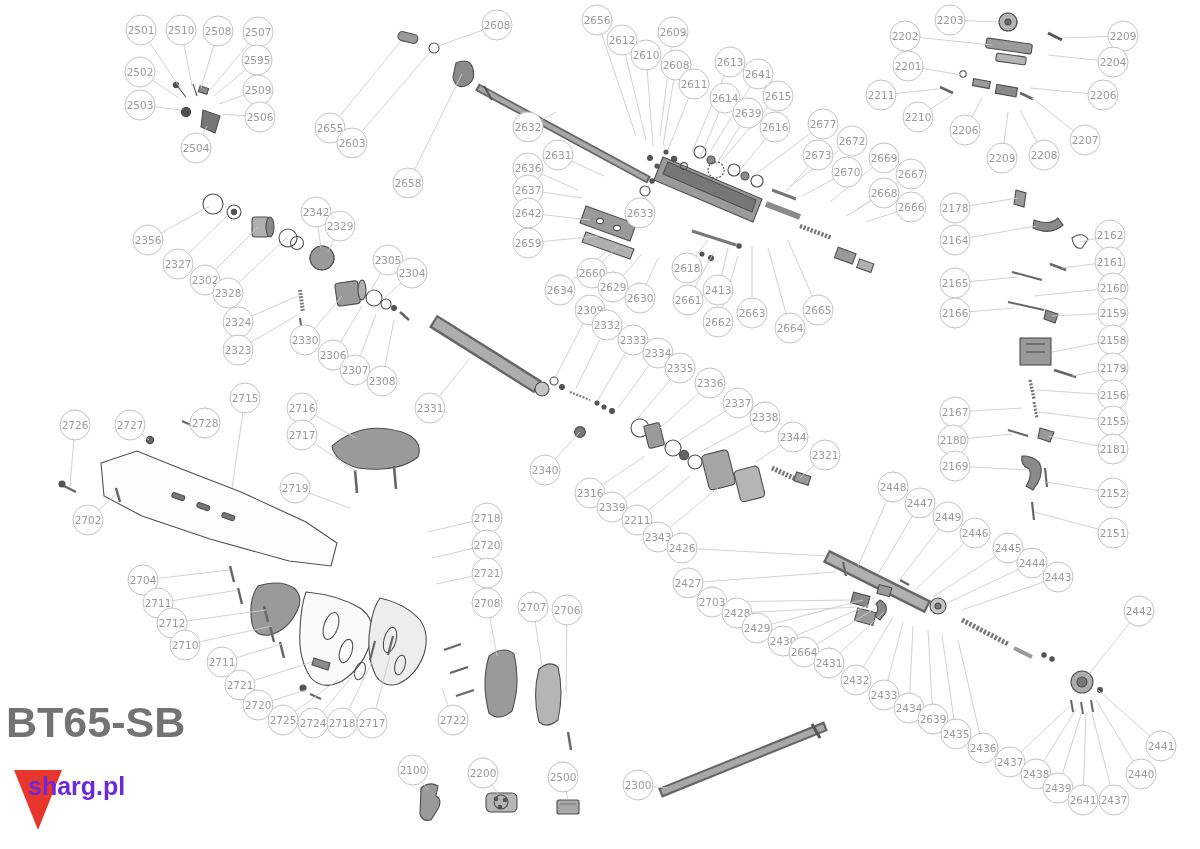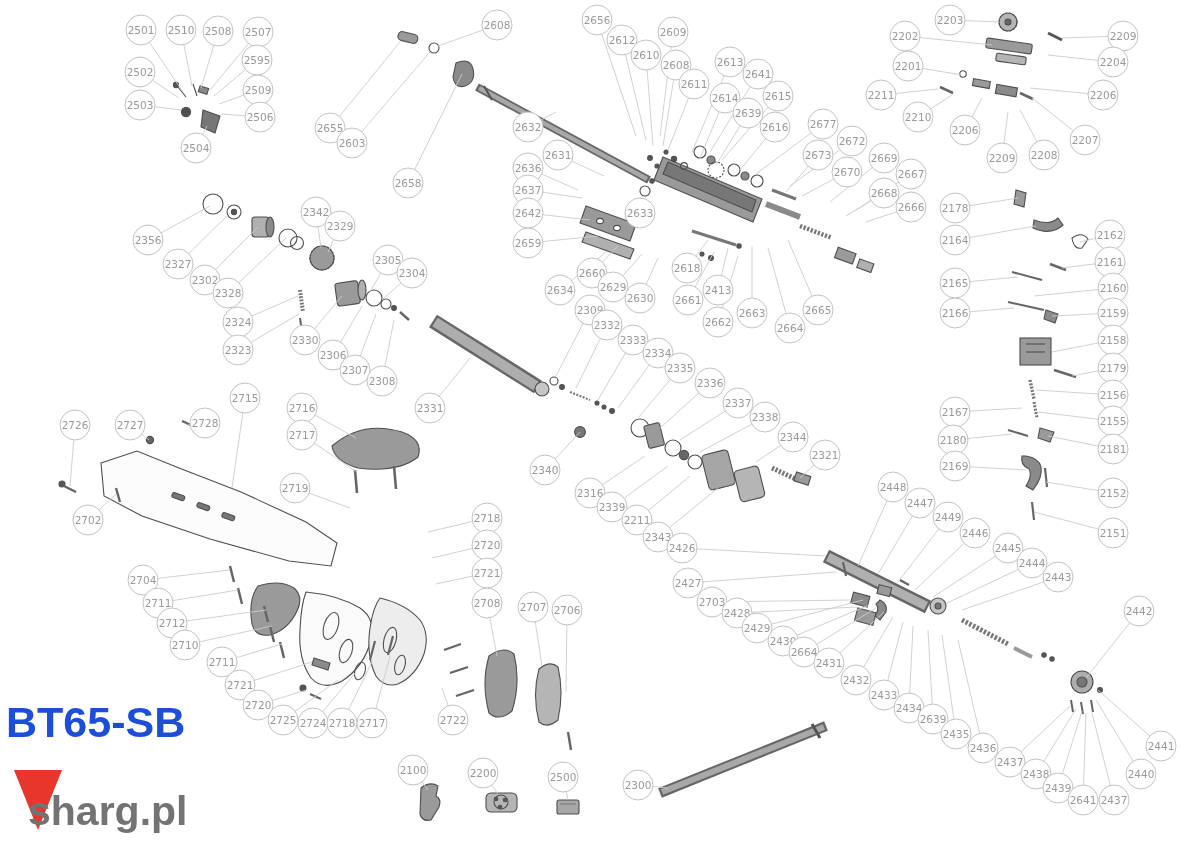--- a/index.html
+++ b/index.html
@@ -4,28 +4,28 @@
 <style>
   html,body{margin:0;padding:0;background:#ffffff;}
   .stage{position:relative;width:1200px;height:849px;background:#ffffff;overflow:hidden;
          font-family:"DejaVu Sans",sans-serif;}
   svg{position:absolute;left:0;top:0;}
   #callouts circle{fill:#ffffff;stroke:#c2c2c2;stroke-width:1;}
   #callouts text{fill:#9a9a9a;font-family:"DejaVu Sans",sans-serif;font-size:10.5px;text-anchor:middle;}
   #callouts line.leader{stroke:#cccccc;stroke-width:0.9;}
   .model-title{position:absolute;left:6px;top:698px;
                font-family:"Liberation Sans",sans-serif;font-weight:700;
-               font-size:43px;color:#1d4ed8;letter-spacing:0;}
+               font-size:43px;color:#737373;letter-spacing:0;}
   .logo{position:absolute;left:12px;top:768px;width:220px;height:70px;}
   .logo-tri{position:absolute;left:2px;top:2px;width:0;height:0;
             border-left:24px solid transparent;border-right:24px solid transparent;
             border-top:60px solid #e8362c;}
-  .logo-text{position:absolute;left:16px;top:20px;
+  .logo-text{position:absolute;left:16px;top:4px;
              font-family:"Liberation Sans",sans-serif;font-weight:700;
-             font-size:41px;color:#737373;}
+             font-size:25px;color:#6d28d9;}
 </style>
 </head>
 <body>
 
 <div class="stage">
 
   <svg id="diagram" width="1200" height="849" viewBox="0 0 1200 849">
     <g id="parts" stroke="#4f4f4f" stroke-width="1.1" fill="none">
 
       <g>

